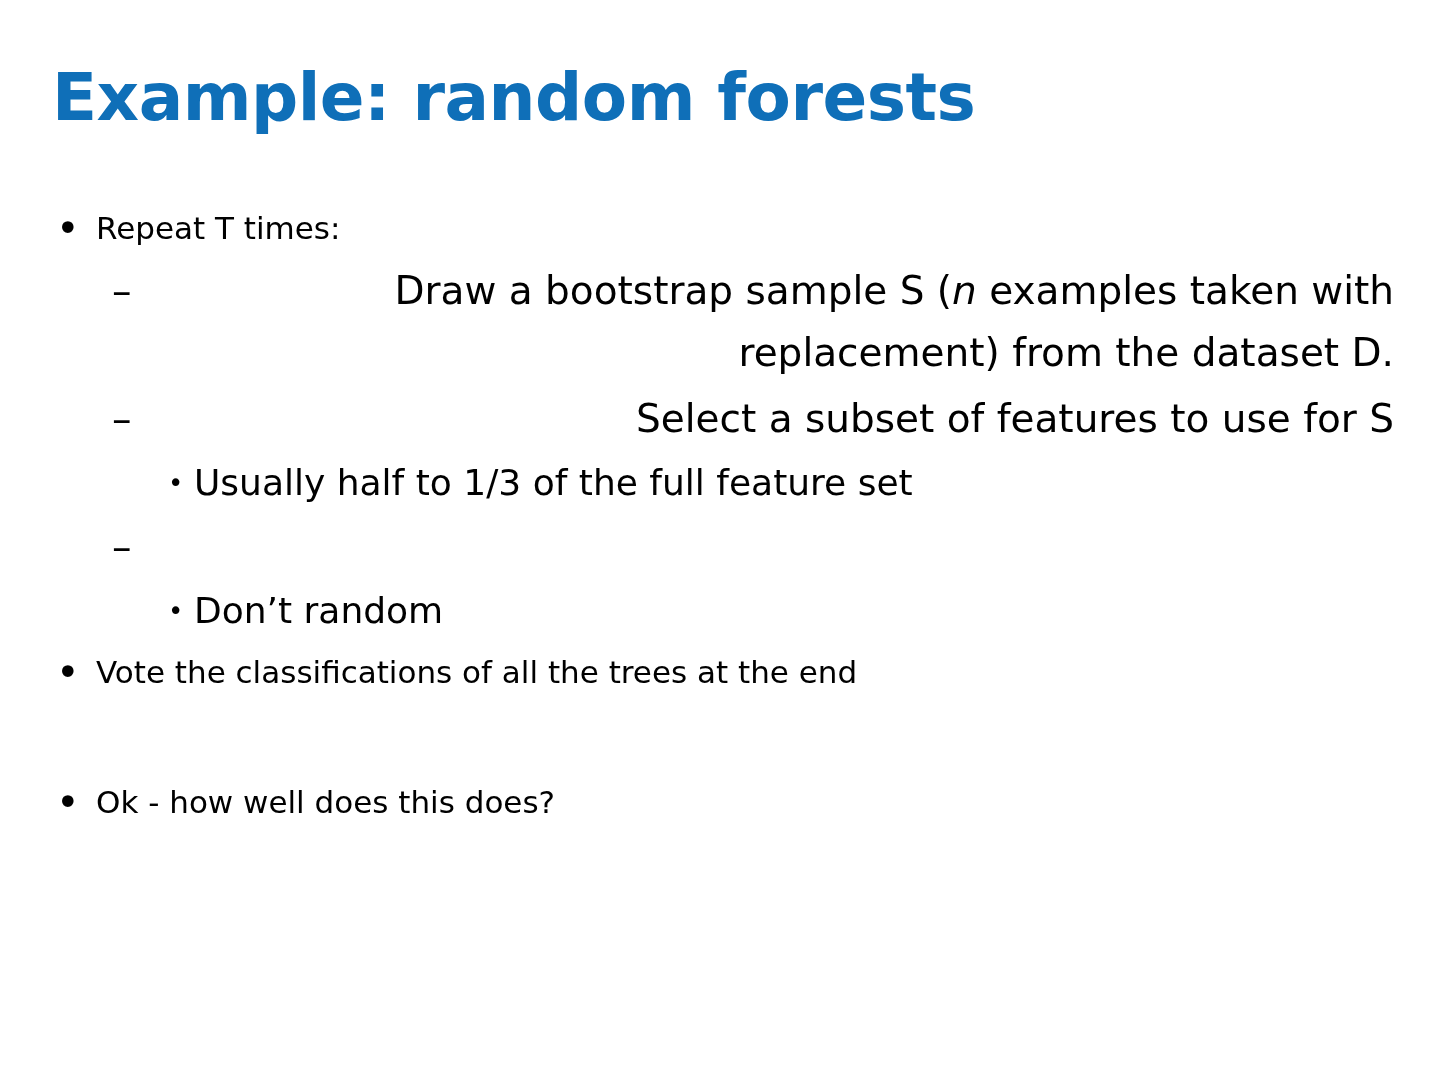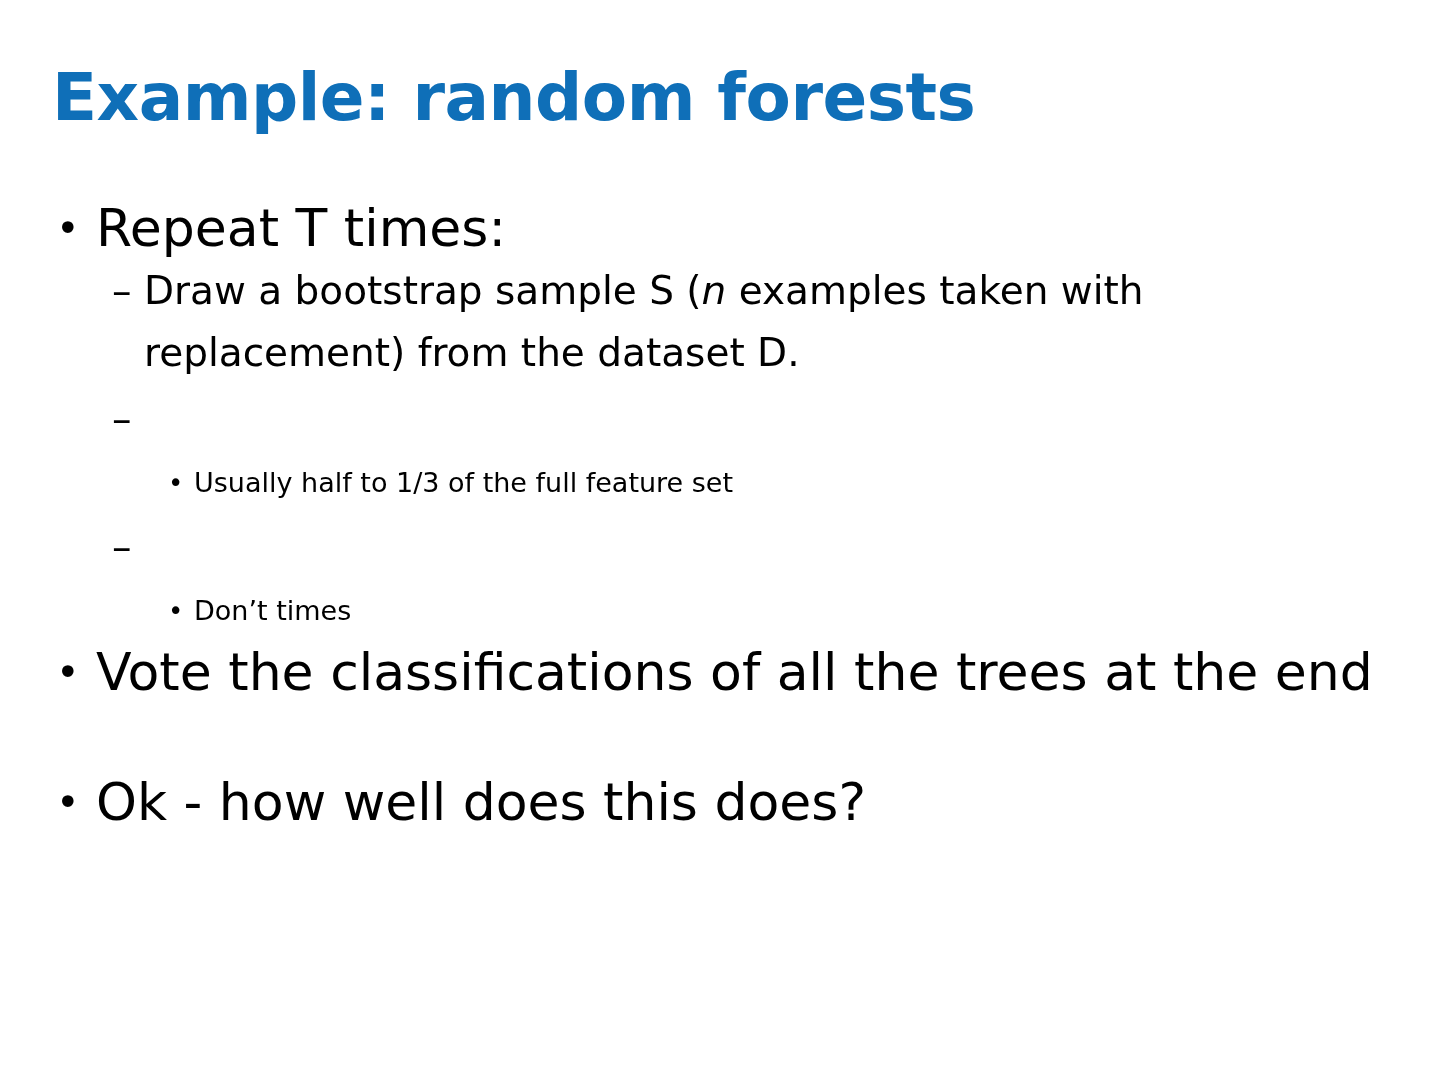--- a/index.html
+++ b/index.html
@@ -65,53 +65,54 @@
   .lvl1 {
     padding-left: 56px;
     margin-bottom: 4px;
   }
   .lvl1 .marker {
     width: 40px;
     font-size: 40px;
     line-height: 56px;
   }
   .lvl1 .btext {
-    font-size: 52px;
+    font-size: 31px;
     line-height: 56px;
     padding-right: 40px;
   }
 
   
   .lvl2 {
     padding-left: 112px;
     margin-bottom: 4px;
   }
   .lvl2 .marker {
     width: 32px;
     font-size: 39px;
     line-height: 62px;
   }
   .lvl2 .btext {
     font-size: 39px;
     line-height: 62px;
     padding-right: 46px;
+    text-align: right;
   }
 
   
   .lvl3 {
     padding-left: 168px;
     margin-bottom: 4px;
   }
   .lvl3 .marker {
     width: 26px;
     font-size: 26px;
     line-height: 58px;
   }
   .lvl3 .btext {
-    font-size: 27px;
+    font-size: 36px;
     line-height: 58px;
     padding-right: 20px;
   }
 
   .spacer-row {
     height: 66px;
   }
 
   .ital {
     font-style: italic;
@@ -131,34 +132,35 @@
       <span class="btext">Repeat T times:</span>
     </div>
 
     <div class="bullet-row lvl2">
       <span class="marker">–</span>
       <span class="btext"><span>Draw a bootstrap sample S (</span><span class="ital">n</span><span> examples taken with replacement) from the dataset D.</span></span>
     </div>
 
     <div class="bullet-row lvl2">
       <span class="marker">–</span>
+      <span class="btext">Select a subset of features to use for S</span>
     </div>
 
     <div class="bullet-row lvl3">
       <span class="marker">•</span>
       <span class="btext">Usually half to 1/3 of the full feature set</span>
     </div>
 
     <div class="bullet-row lvl2">
       <span class="marker">–</span>
     </div>
 
     <div class="bullet-row lvl3">
       <span class="marker">•</span>
-      <span class="btext">Don’t times</span>
+      <span class="btext">Don’t random</span>
     </div>
 
     <div class="bullet-row lvl1">
       <span class="marker">•</span>
       <span class="btext">Vote the classifications of all the trees at the end</span>
     </div>
 
     <div class="bullet-row lvl1 spacer-row">
       <span class="marker"></span>
       <span class="btext"></span>

